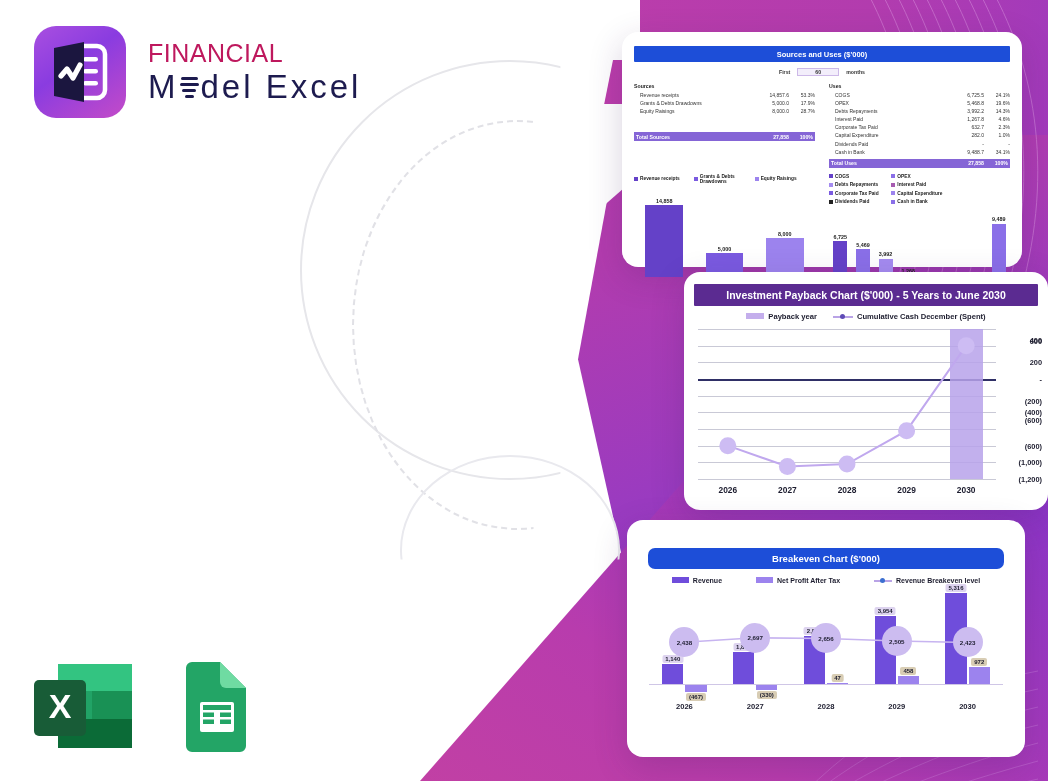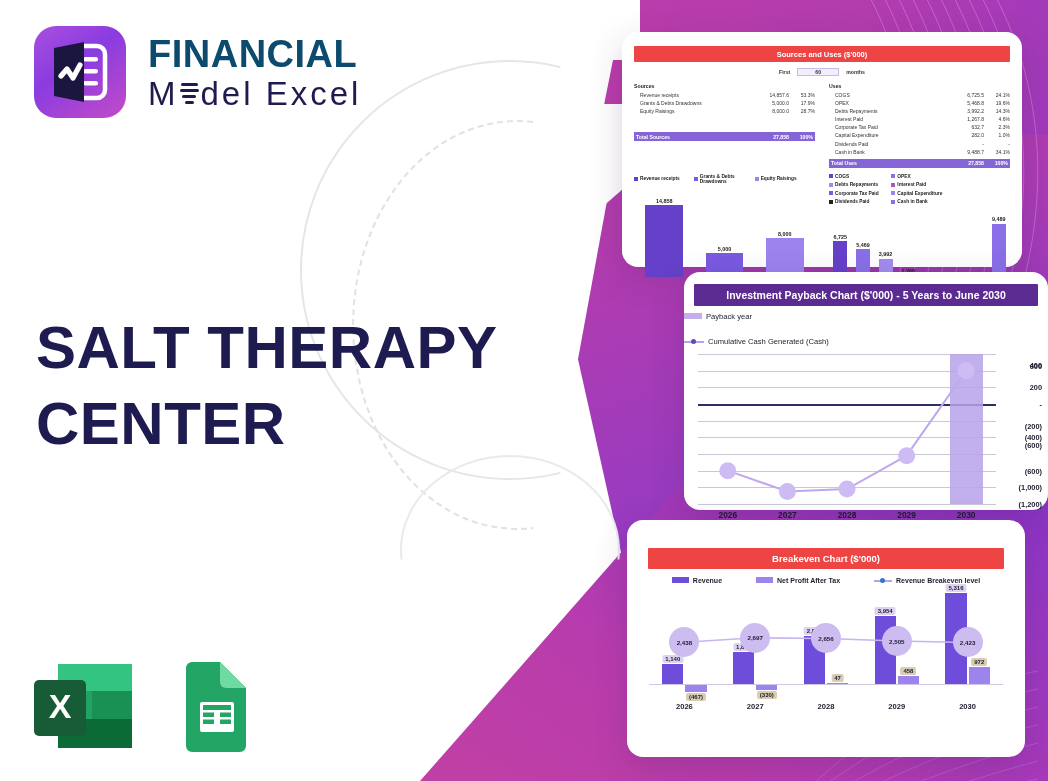--- a/index.html
+++ b/index.html
@@ -55,21 +55,21 @@
 
   
   .brand { position: absolute; left: 34px; top: 26px; display: flex; align-items: center; gap: 22px; }
   .brand-mark {
     width: 92px; height: 92px; border-radius: 22px;
     background: linear-gradient(145deg,#a94fe0 0%, #8a3ce0 42%, #c44bc8 100%);
     position: relative; display: flex; align-items: center; justify-content: center;
   }
   .brand-word { line-height: 1; }
   .brand-top {
-    font-size: 38px; font-weight: bold; letter-spacing: .5px; color: #0c4a6e;
+    font-size: 25px; font-weight: normal; letter-spacing: .5px; color: #be185d;
   }
   .brand-bottom {
     font-size: 33px; color: #1d1b4f; letter-spacing: 3px; margin-top: 4px;
     display: flex; align-items: center;
   }
   .brand-bottom .oglyph { display: inline-block; width: 22px; height: 30px; position: relative; }
   .brand-bottom .oglyph i {
     position: absolute; left: 2px; background: #1d1b4f; border-radius: 2px; height: 3px;
   }
 
@@ -86,26 +86,26 @@
   
   .card {
     position: absolute; background: #fff; border-radius: 16px;
     box-shadow: 0 10px 34px rgba(60,30,90,.20);
   }
   #card-sources { left: 622px; top: 32px; width: 400px; height: 235px; }
   #card-payback { left: 684px; top: 272px; width: 364px; height: 238px; }
   #card-breakeven { left: 627px; top: 520px; width: 398px; height: 237px; }
 
   .xl-title {
-    background: #ef4444; color: #fff; font-weight: bold; text-align: center;
+    background: #1d4ed8; color: #fff; font-weight: bold; text-align: center;
     border-radius: 1px;
   }
   #card-sources .xl-title { margin: 14px 12px 0; font-size: 7.5px; padding: 3.5px 0; }
   #card-payback .xl-title { margin: 12px 10px 0; font-size: 10.5px; padding: 5px 0; background:#5b2b91; }
-  #card-breakeven .xl-title { margin: 28px 21px 0; font-size: 9.5px; padding: 5px 0; }
+  #card-breakeven .xl-title { margin: 28px 21px 0; font-size: 9.5px; padding: 5px 0; border-radius: 7px; }
 
   
   .su-first { display: flex; justify-content: center; gap: 7px; align-items: center;
     font-size: 5.2px; font-weight: bold; color: #333; margin-top: 6px; }
   .su-first .cell {
     width: 42px; height: 8px; background: #f3eefb; border: .5px solid #cdb9e8;
     display: flex; align-items: center; justify-content: center; font-size: 5.2px;
   }
   .su-cols { display: flex; margin-top: 7px; padding: 0 12px; gap: 14px; }
   .su-col { flex: 1; }
@@ -126,21 +126,21 @@
   .legend-row { display: flex; flex-wrap: wrap; font-size: 4.8px; font-weight: bold; color: #222; }
   .lg { display: flex; align-items: center; gap: 2px; }
   .lg i { width: 4px; height: 4px; display: inline-block; }
 
   .barzone { position: relative; }
   .bar { position: absolute; bottom: 0; }
   .barlbl { position: absolute; font-size: 5.4px; font-weight: bold; color: #222; text-align: center; }
 
   
   .pb-legend { display: flex; justify-content: center; gap: 16px; margin-top: 6px;
-    font-size: 7.6px; font-weight: normal; color: #1c1c2e; flex-direction: column; }
+    font-size: 7.6px; font-weight: bold; color: #1c1c2e; }
   .pb-legend .sw { width: 18px; height: 6px; background: #c4aeec; display: inline-block; margin-right: 4px; }
   .pb-legend .ln { display: inline-block; width: 20px; height: 2px; background: #b9a3e6;
     position: relative; margin-right: 4px; vertical-align: middle; }
   .pb-legend .ln::after { content:''; position: absolute; left: 7px; top: -2px; width: 5px; height: 5px;
     background: #5f4bb6; border-radius: 50%; }
   .pb-plot { position: relative; margin: 8px 52px 0 14px; height: 150px; }
   .pb-axis { position: absolute; right: -46px; font-size: 7.4px; font-weight: bold; color: #1c1c2e;
     transform: translateY(-50%); white-space: nowrap; }
   .pb-grid { position: absolute; left: 0; right: 0; height: 1px; background: #c9c9d6; }
   .pb-zero { position: absolute; left: 0; right: 0; height: 1.6px; background: #2f2f66; }
@@ -225,21 +225,20 @@
           <i style="top:5px;width:17px;"></i>
             <i style="top:11px;width:19px;left:1px;"></i>
           <i style="top:17px;width:14px;left:3px;"></i>
             <i style="top:23px;width:9px;left:6px;"></i>
         </span>
         <span>del Excel</span>
       </div>
     </div>
   </div>
 
-  <div class="headline">SALT THERAPY CENTER</div>
 
   <div class="app-icons">
     <div class="excel-icon">
       <svg width="106" height="92" viewBox="0 0 106 92">
         <rect x="28" y="4" width="74" height="84" rx="6" fill="#21a366"></rect>
         <rect x="28" y="4" width="74" height="27" fill="#33c481"></rect>
         <rect x="62" y="4" width="40" height="27" fill="#33c481"></rect>
         <rect x="62" y="31" width="40" height="28" fill="#107c41"></rect>
         <rect x="28" y="59" width="74" height="29" fill="#107c41"></rect>
         <rect x="62" y="31" width="40" height="28" fill="#21a366" opacity=".55"></rect>
@@ -407,21 +406,21 @@
             <div class="barlbl" style="left:87.5%;width:12.5%;bottom:61.5px;">9,489</div>
           </div>
       </div>
     </div>
   </div>
 
   <div class="card" id="card-payback">
     <div class="xl-title">Investment Payback Chart ($'000) - 5 Years to June 2030</div>
     <div class="pb-legend">
       <span><span class="sw"></span><span>Payback year</span></span>
-      <span><span class="ln"></span><span>Cumulative Cash Generated (Cash)</span></span>
+      <span><span class="ln"></span><span>Cumulative Cash December (Spent)</span></span>
     </div>
     <div class="pb-plot" id="pb-plot">
         <div class="pb-grid" style="top:0px"></div>
         <div class="pb-axis" style="top:12px">600</div>
         <div class="pb-grid" style="top:16.666666666666686px"></div>
         <div class="pb-axis" style="top:11px">400</div>
         <div class="pb-grid" style="top:33.33333333333333px"></div>
         <div class="pb-axis" style="top:33.33333333333333px">200</div>
         <div class="pb-zero" style="top:50px"></div>
         <div class="pb-axis" style="top:50px">-</div>

